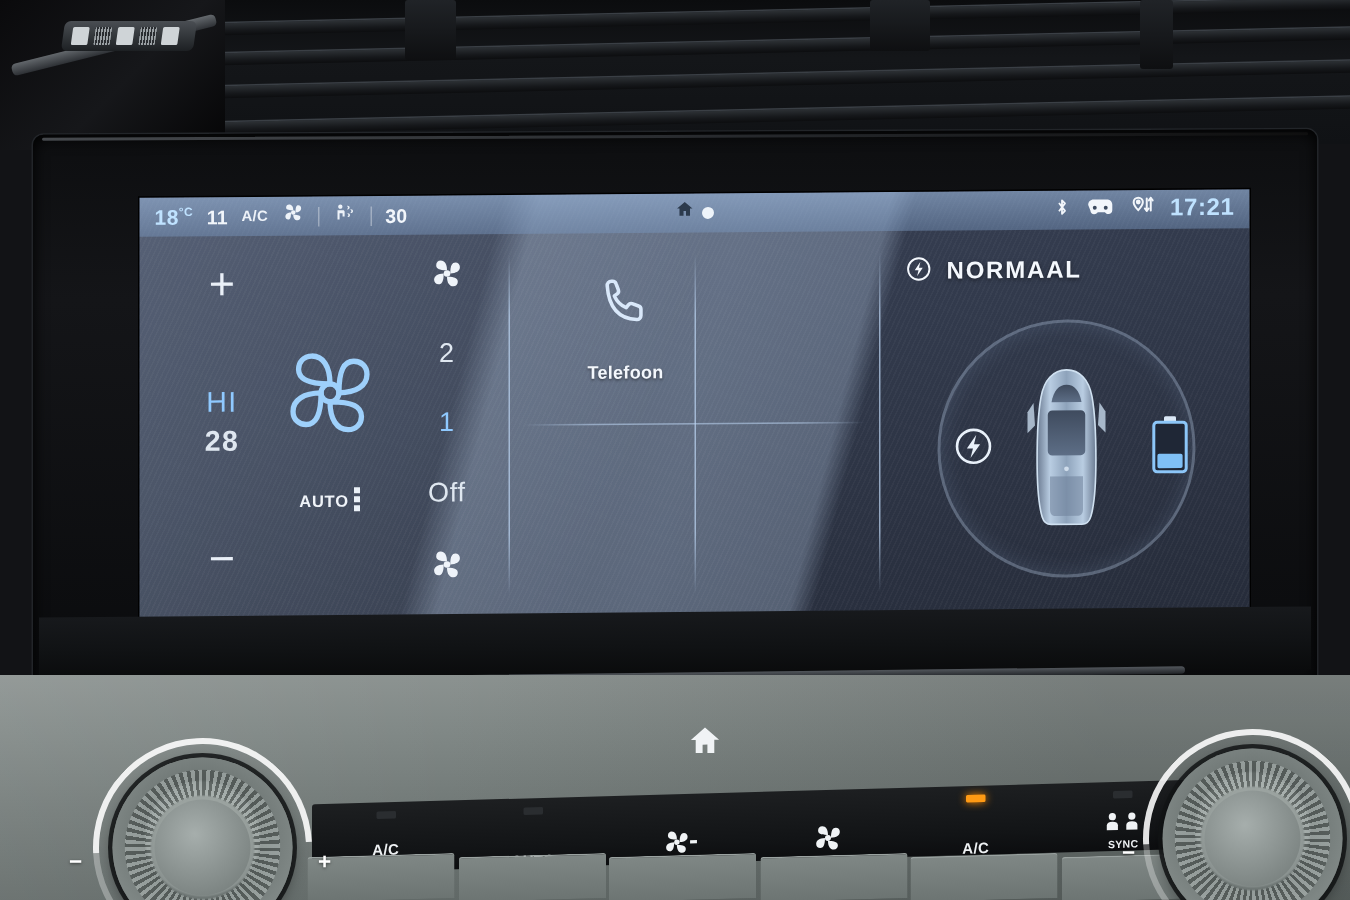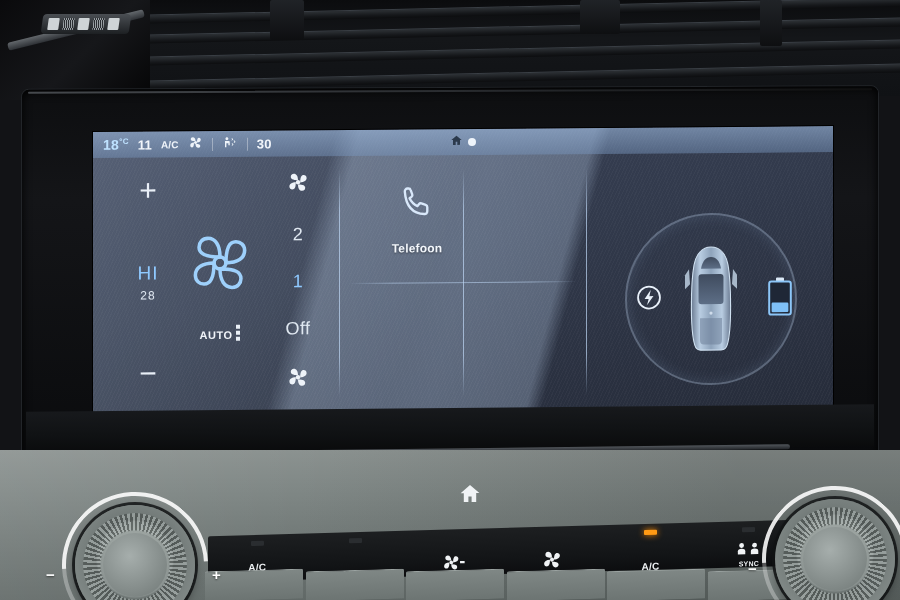--- a/index.html
+++ b/index.html
@@ -138,21 +138,21 @@
     width: 246px; height: 255px;
   }
   .cl-plusminus {
     position: absolute; left: 26px; top: 0; width: 58px; height: 255px;
     display: flex; flex-direction: column; align-items: center;
     justify-content: space-between; padding: 18px 0 24px;
   }
   .glyph-plus, .glyph-minus { color: #e9eff7; font-size: 30px; font-weight: 300; line-height: 1; }
   .temp-stack { display: flex; flex-direction: column; align-items: center; gap: 4px; }
   .temp-hi { color: #8fc9ff; font-size: 19px; font-weight: 500; letter-spacing: 1px; }
-  .temp-num { color: #dfe7f0; font-size: 12px; font-weight: 400; letter-spacing: 1px; }
+  .temp-num { color: #dfe7f0; font-size: 19px; font-weight: 700; letter-spacing: 1px; }
 
   .cl-fan {
     position: absolute; left: 84px; top: 0; width: 86px; height: 255px;
     display: flex; flex-direction: column; align-items: center; justify-content: center;
     gap: 24px;
   }
   .auto-row { display: flex; align-items: flex-end; gap: 4px; }
   .auto-txt { color: #f0f4f9; font-size: 11px; font-weight: bold; letter-spacing: .5px; }
   .auto-bars { display: flex; flex-direction: column; gap: 2px; }
   .auto-bars i { display: block; width: 4px; height: 4px; background: #eaf0f7; }
@@ -387,20 +387,43 @@
 
       <div class="sb-center">
         <span>
           <svg width="13" height="13" viewBox="0 0 24 24" fill="#2c3a4c">
             <path d="M12 3 2.5 11h3v9h5v-6h3v6h5v-9h3z"></path>
           </svg>
         </span>
         <span style="display:block;width:8px;height:8px;border-radius:50%;background:#eef4fa;"></span>
       </div>
 
+      <div class="sb-right">
+        <span>
+          <svg width="12" height="16" viewBox="0 0 24 24" fill="none" stroke="#f2f6fb" stroke-width="2.4" stroke-linejoin="round">
+            <path d="M8 6.5 16 17l-4 4V3l4 4L8 17.5"></path>
+          </svg>
+        </span>
+        <span>
+          <svg width="19" height="15" viewBox="0 0 26 18" fill="#f2f6fb">
+            <path d="M2 8c0-3 2-5 5-5h12c3 0 5 2 5 5v5c0 2-1.6 3.4-3.4 3.4-1.4 0-2.4-.8-3.4-1.8H10.8c-1 1-2 1.8-3.4 1.8C5.6 16.4 4 15 4 13z"></path>
+            <circle cx="8" cy="10.5" r="1.8" fill="#3c4a5e"></circle>
+            <circle cx="18" cy="10.5" r="1.8" fill="#3c4a5e"></circle>
+          </svg>
+        </span>
+        <span>
+          <svg width="17" height="16" viewBox="0 0 24 24" fill="none" stroke="#f2f6fb" stroke-width="2">
+            <path d="M8 3.2c2.6 0 4.6 2 4.6 4.4 0 3.2-4.6 8-4.6 8S3.4 10.8 3.4 7.6C3.4 5.2 5.4 3.2 8 3.2z"></path>
+            <circle cx="8" cy="7.5" r="1.4" fill="#f2f6fb"></circle>
+            <path d="M16.5 4v12M20.5 16V4" stroke-linecap="round"></path>
+            <path d="M16.5 16.5 14.6 14M16.5 16.5 18.4 14M20.5 3.5 18.6 6M20.5 3.5 22.4 6" stroke-linecap="round"></path>
+          </svg>
+        </span>
+        <span class="sb-clock">17:21</span>
+      </div>
     </div>
 
     <div class="content">
 
       <div class="climate">
         <div class="cl-plusminus">
           <span class="glyph-plus">+</span>
           <div class="temp-stack">
             <span class="temp-hi">HI</span>
             <span class="temp-num">28</span>
@@ -466,20 +489,29 @@
             </svg>
           </span>
           <span class="tile-label">Telefoon</span>
         </div>
 
 
 
       </div>
 
       <div class="energy">
+        <div class="mode-row">
+          <span>
+            <svg width="19" height="19" viewBox="0 0 24 24" fill="none" stroke="#f4f8fd" stroke-width="1.6">
+              <circle cx="12" cy="12" r="9"></circle>
+              <path d="M13.4 6 8.6 13h3.2l-1.2 5 4.8-7h-3.2z" fill="#f4f8fd" stroke="none"></path>
+            </svg>
+          </span>
+          <span class="mode-label">NORMAAL</span>
+        </div>
 
         <div class="flow-ring"></div>
 
         <div class="car-wrap" style="left:124px;top:148px;">
           <svg width="62" height="108" viewBox="0 0 62 108">
             <defs>
               <linearGradient id="carBody" x1="0" y1="0" x2="1" y2="0">
                 <stop offset="0%" stop-color="#6b7b92"></stop>
                 <stop offset="22%" stop-color="#b9cde2"></stop>
                 <stop offset="50%" stop-color="#8ea3bb"></stop>

